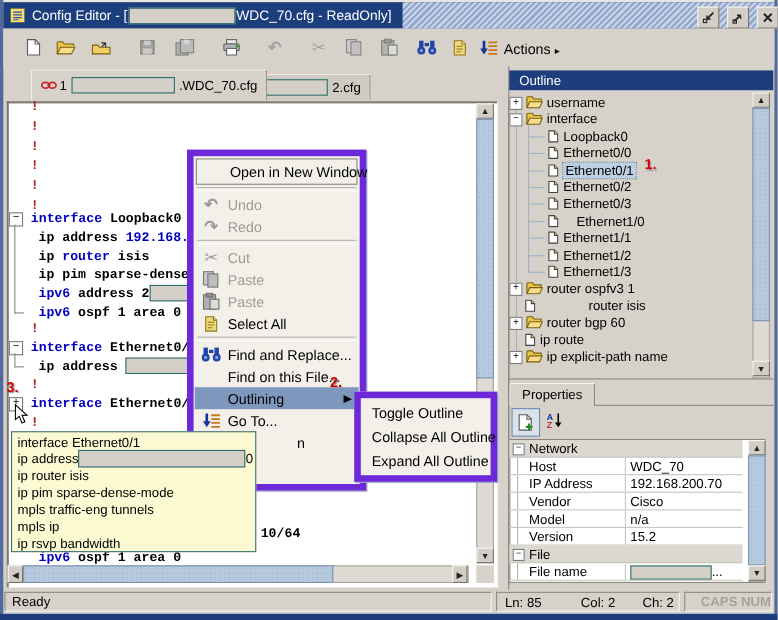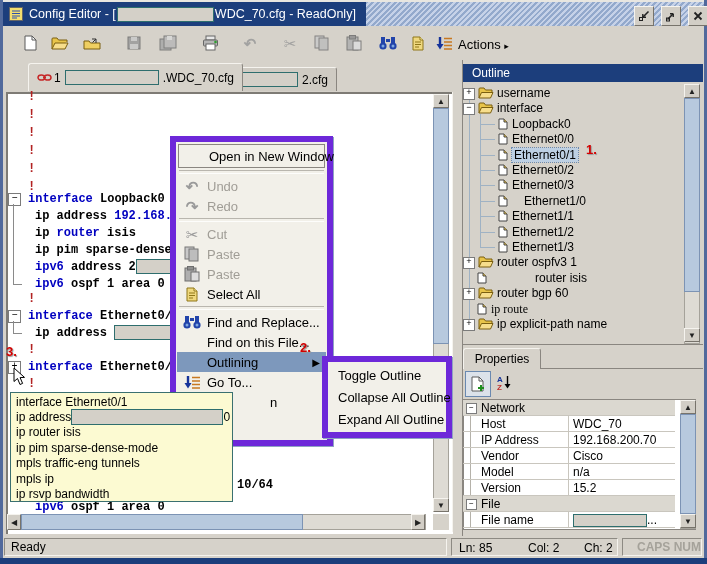--- a/index.html
+++ b/index.html
@@ -648,21 +648,21 @@
       </span>
       <span style="position:absolute;left:35px;top:0px;" class="">router bgp 60</span>
     </div>
     <div class="tree-row" style="top: 302px;">
       <span style="position:absolute;left:15px;top:1px;display:inline-flex;">
         <svg width="10" height="12">
           <path d="M1 1 h5 l3 3 v7 H1 z" fill="#fff" stroke="#444"></path>
           <path d="M6 1 v3 h3" fill="#F0C84A" stroke="#444"></path>
         </svg>
       </span>
-      <span style="position:absolute;left:29px;top:0px;font-family:Liberation Serif, serif;" class="">ip route</span>
+      <span style="position:absolute;left:29px;top:0px;" class="">ip route</span>
     </div>
     <div class="tree-row" style="top: 317px;">
       <div class="exp" style="left: 1px; top: 2px;">+</div>
       <span style="position:absolute;left:16px;top:1px;display:inline-flex;">
         <svg width="16" height="12">
           <path d="M1 11 V2 q0-1 1-1 h4 l1.5 2 H14 v2" fill="#E8C44A" stroke="#7A5F10"></path>
           <path d="M1 11 L3.5 5.5 h11.5 L12.5 11 z" fill="#F7DE8C" stroke="#7A5F10"></path>
         </svg>
       </span>
       <span style="position:absolute;left:35px;top:0px;" class="">ip explicit-path name</span>

